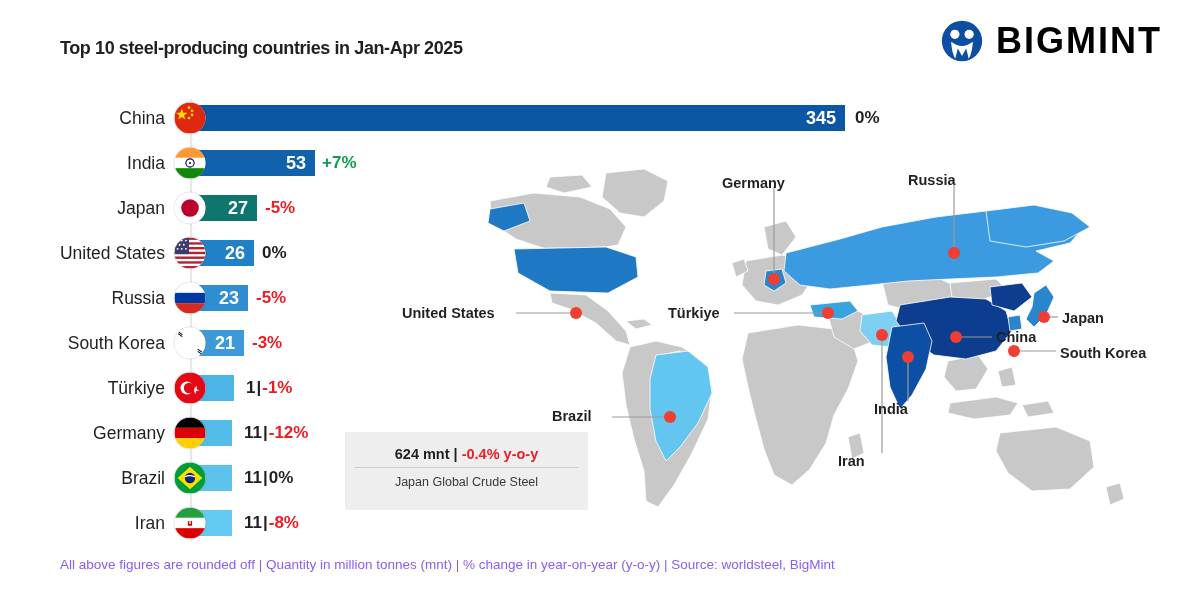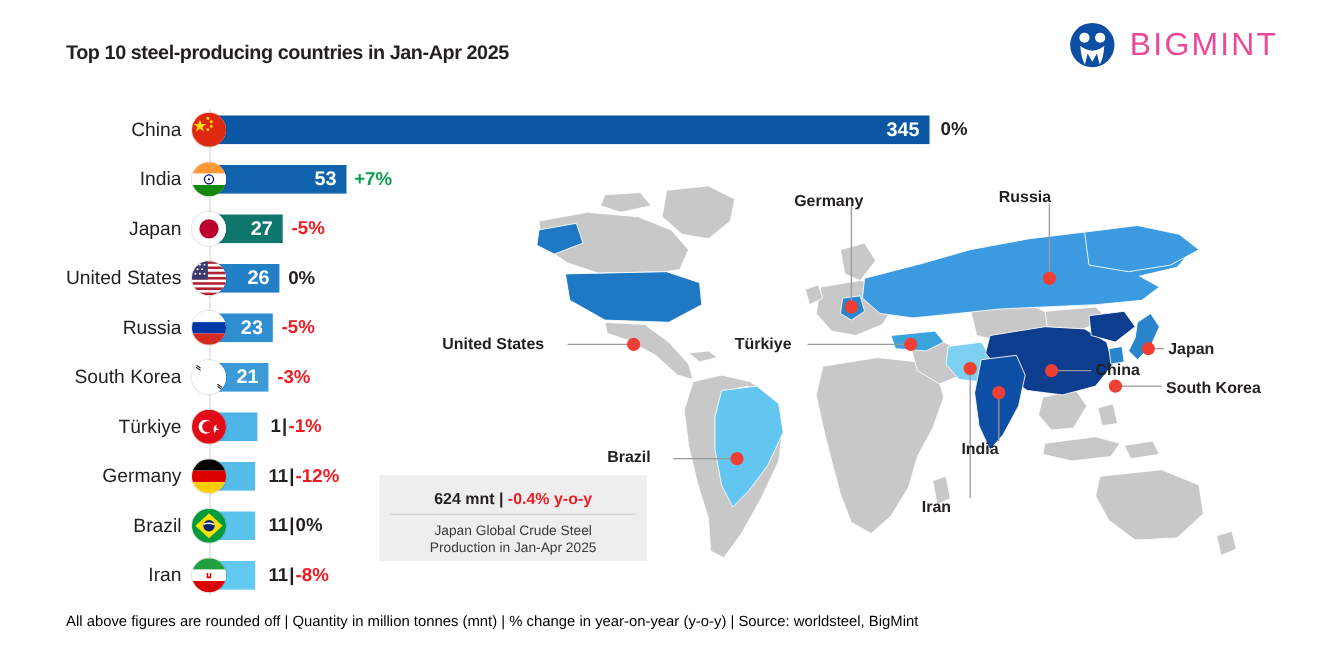--- a/index.html
+++ b/index.html
@@ -15,22 +15,22 @@
   
   #header { position: absolute; left: 0; top: 0; width: 1200px; height: 92px; }
   #page-title {
     position: absolute; left: 60px; top: 38px;
     font-size: 18px; font-weight: bold; letter-spacing: -0.4px;
     color: #231f20; white-space: nowrap;
   }
   #brand-logo { position: absolute; right: 38px; top: 20px; display: flex; align-items: center; gap: 13px; }
   #brand-mark { width: 42px; height: 42px; display: block; }
   #brand-name {
-    font-size: 29px; font-weight: normal; letter-spacing: 2.0px;
-    color: #ec4899; line-height: 1;
+    font-size: 36px; font-weight: bold; letter-spacing: 2.0px;
+    color: #000000; line-height: 1;
   }
 
   
   #bar-chart { position: absolute; left: 0; top: 95px; width: 440px; height: 450px; }
   .bar-row { position: absolute; left: 0; width: 440px; height: 45px; }
   .bar-country {
     position: absolute; right: 275px; top: 50%; transform: translateY(-50%);
     font-size: 17.5px; color: #231f20; white-space: nowrap; text-align: right;
   }
   .bar-track { position: absolute; left: 190px; top: 50%; transform: translateY(-50%); height: 26px; }
@@ -81,21 +81,21 @@
   #world-map { position: absolute; left: 430px; top: 165px; width: 770px; height: 390px; }
   #world-map svg { display: block; width: 770px; height: 390px; }
   .map-label {
     position: absolute; font-size: 14.5px; font-weight: bold;
     color: #231f20; white-space: nowrap;
   }
 
   
   #footnote {
     position: absolute; left: 60px; top: 557px;
-    font-size: 13.5px; color: #000000; white-space: nowrap;
+    font-size: 13.5px; color: #8b5cf6; white-space: nowrap;
   }
 </style>
 </head>
 <body>
 
 <div id="header">
   <div id="page-title">Top 10 steel-producing countries in Jan-Apr 2025</div>
 
   <div id="brand-logo">
     <svg id="brand-mark" viewBox="0 0 100 100">
@@ -301,21 +301,20 @@
           <rect y="20" width="30" height="10" fill="#da0000"></rect>
         <path d="M13 13 h1.3 v3 h1.4 v-3 h1.3 v4.6 h-4 z" fill="#da0000"></path>
         </svg>
     </div>
   </div>
 </div>
 
 <div id="summary-box">
   <div id="summary-headline"><span>624 mnt</span> <span>|</span> <span class="chg">-0.4% y-o-y</span></div>
   <div class="summary-caption" id="summary-caption-1">Japan Global Crude Steel</div>
-  <div class="summary-caption">Production in Jan-Apr 2025</div>
 </div>
 
 <div id="world-map">
   <svg viewBox="0 0 770 390">
     <g fill="#c8c8c8" stroke="#ffffff" stroke-width="0.8">
 
       <path d="M176 8 L214 4 L238 16 L234 36 L214 52 L190 48 L172 32 Z"></path>
 
       <path d="M60 36 L104 28 L150 32 L180 44 L196 62 L188 80 L150 86 L116 84 L86 74 L62 58 Z"></path>
       <path d="M120 12 L152 10 L162 22 L134 28 L116 22 Z"></path>

